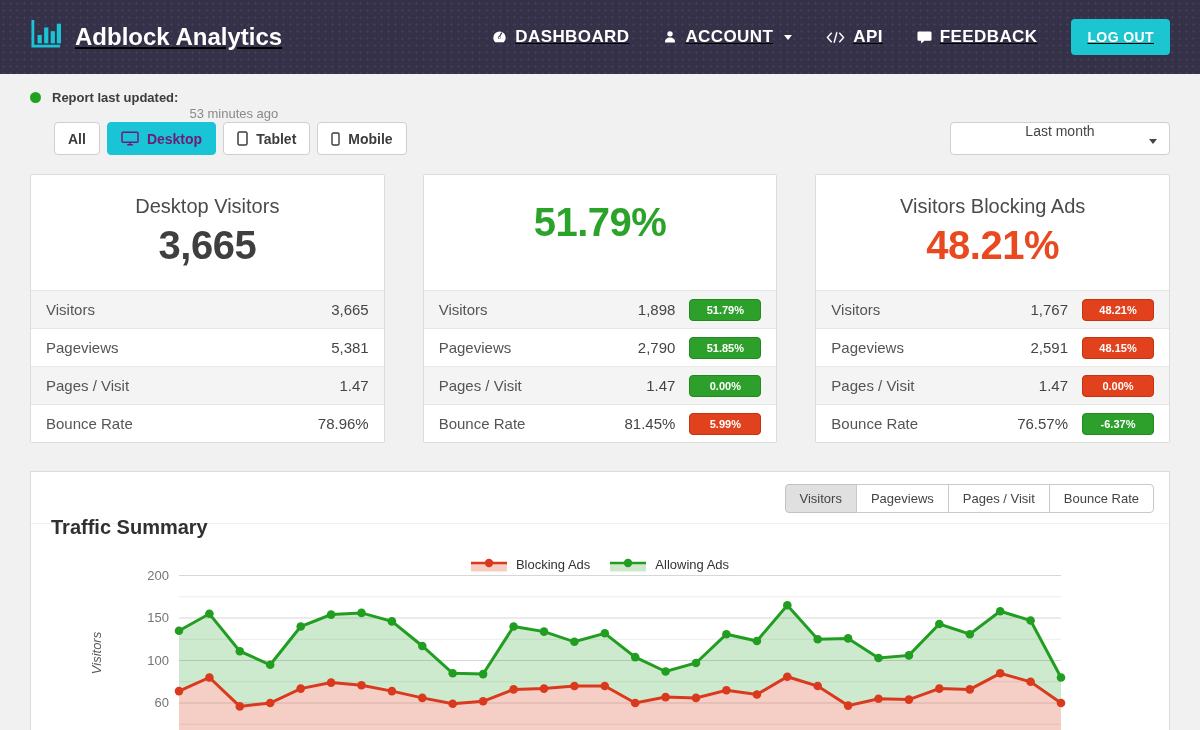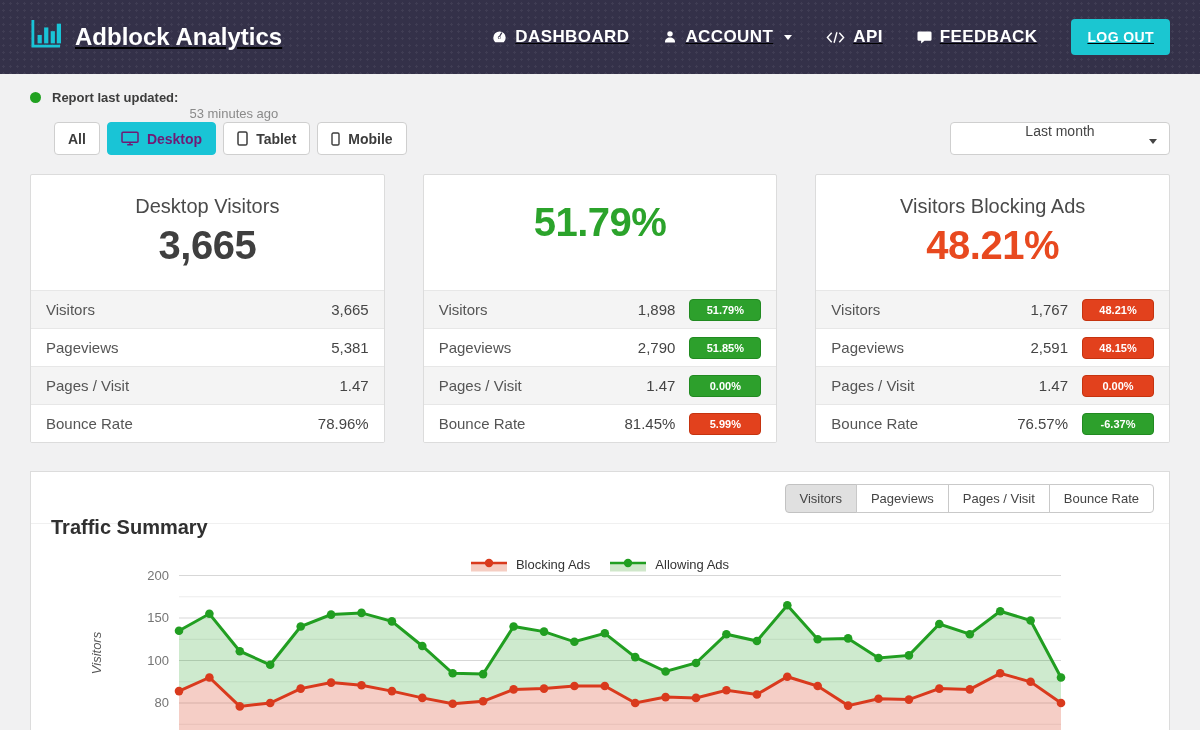--- a/index.html
+++ b/index.html
@@ -294,21 +294,21 @@
           </svg>
         </span>
         <span>Allowing Ads</span>
       </div>
     </div>
   <div class="chart-region">
     <div>
         <div class="ytick" style="top: -0.5px;">200</div>
         <div class="ytick" style="top: 42px;">150</div>
         <div class="ytick" style="top: 84.5px; padding-left: 20px;">100</div>
-        <div class="ytick" style="top: 127px;">80</div>
+        <div class="ytick" style="top: 127px;">60</div>
       </div>
     <span class="y-axis-title">Visitors</span>
     <svg width="1136" height="170" viewBox="0 0 1136 170">
         <line x1="128" x2="1010" y1="7.5" y2="7.5" stroke="#d7d7d7" stroke-width="1"></line>
         <line x1="128" x2="1010" y1="28.75" y2="28.75" stroke="#ececec" stroke-width="1"></line>
         <line x1="128" x2="1010" y1="50" y2="50" stroke="#d7d7d7" stroke-width="1"></line>
         <line x1="128" x2="1010" y1="71.25" y2="71.25" stroke="#ececec" stroke-width="1"></line>
         <line x1="128" x2="1010" y1="92.5" y2="92.5" stroke="#d7d7d7" stroke-width="1"></line>
         <line x1="128" x2="1010" y1="113.75" y2="113.75" stroke="#ececec" stroke-width="1"></line>
         <line x1="128" x2="1010" y1="135" y2="135" stroke="#d7d7d7" stroke-width="1"></line>

